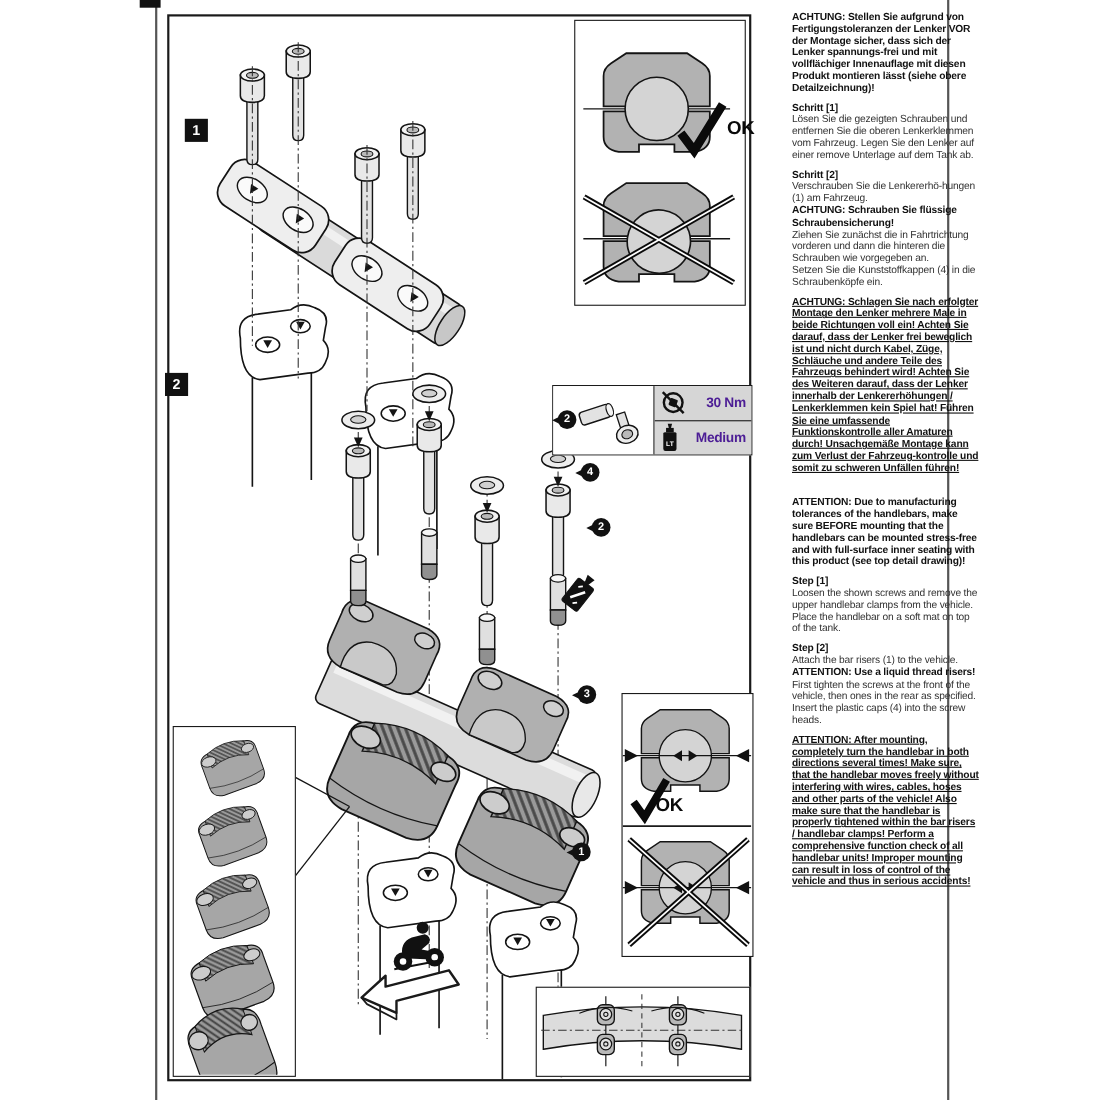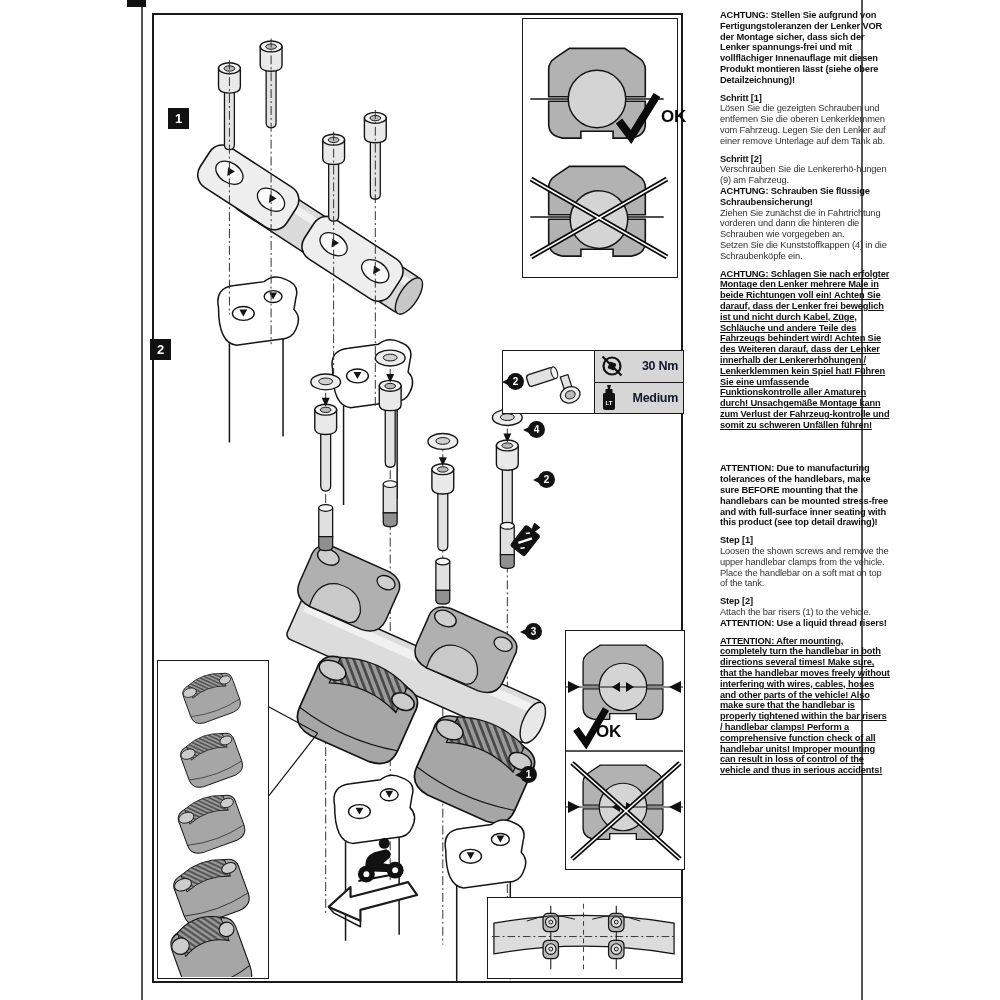--- a/index.html
+++ b/index.html
@@ -17,28 +17,28 @@
   .cbadge:before{content:"";position:absolute;left:-5px;top:5.5px;border-top:3px solid transparent;
           border-bottom:3px solid transparent;border-right:6px solid #111;}
   .dbox{position:absolute;background:#fff;border:1.6px solid #1a1a1a;box-sizing:border-box;z-index:4;}
   .oklabel{position:absolute;font-weight:bold;font-size:17px;color:#0a0a0a;z-index:6;letter-spacing:-0.3px;}
   
   #parts-box{display:flex;}
   .parts-left{position:relative;width:92px;border-right:1.6px solid #1a1a1a;box-sizing:border-box;background:#fff;}
   .parts-right{flex:1;display:flex;flex-direction:column;}
   .spec-row{flex:1;display:flex;align-items:center;background:#d6d6d6;padding:0 5px;box-sizing:border-box;}
   .spec-row + .spec-row{border-top:1.6px solid #1a1a1a;}
-  .spec-row span{flex:1;text-align:right;font-weight:bold;font-size:12.5px;color:#0f172a;letter-spacing:-0.3px;}
+  .spec-row span{flex:1;text-align:right;font-weight:bold;font-size:12.5px;color:#4c1d95;letter-spacing:-0.3px;}
   
   #text-col{position:absolute;left:720px;top:10px;width:171px;}
   #text-col p{margin:0;font-size:9.3px;line-height:10.8px;letter-spacing:-0.15px;color:#333;}
   #text-col p.bold{font-weight:bold;color:#111;}
   #text-col p.head{font-weight:bold;color:#111;margin-top:7px;}
   #text-col p.gap{margin-top:7px;text-decoration:underline;}
-  #text-col p.biggap{margin-top:33px;}
+  #text-col p.biggap{margin-top:21px;}
 </style>
 </head>
 <body>
 
 <div id="page">
   <div class="vrule" style="left:141px"></div>
   <div class="vrule" style="left:861px"></div>
   <div class="corner-tick"></div>
 
   <div id="diagram-box">
@@ -341,26 +341,27 @@
         <path d="M38,24 Q63,14 88,22 M106,22 Q131,14 156,24" fill="none" stroke="#141414" stroke-width="1"></path>
       </svg>
     </div>
   </div>
 
   <div id="text-col">
     <p class="bold">ACHTUNG: Stellen Sie aufgrund von Fertigungstoleranzen der Lenker VOR der Montage sicher, dass sich der Lenker spannungs-frei und mit vollflächiger Innenauflage mit diesen Produkt montieren lässt (siehe obere Detailzeichnung)!</p>
     <p class="head">Schritt [1]</p>
     <p>Lösen Sie die gezeigten Schrauben und entfernen Sie die oberen Lenkerklemmen vom Fahrzeug. Legen Sie den Lenker auf einer remove Unterlage auf dem Tank ab.</p>
     <p class="head">Schritt [2]</p>
-    <p>Verschrauben Sie die Lenkererhö-hungen (9) am Fahrzeug.</p>
+    <p>Verschrauben Sie die Lenkererhö-hungen (1) am Fahrzeug.</p>
     <p class="bold">ACHTUNG: Schrauben Sie flüssige Schraubensicherung!</p>
     <p>Ziehen Sie zunächst die in Fahrtrichtung vorderen und dann die hinteren die Schrauben wie vorgegeben an.</p>
     <p>Setzen Sie die Kunststoffkappen (4) in die Schraubenköpfe ein.</p>
     <p class="bold gap">ACHTUNG: Schlagen Sie nach erfolgter Montage den Lenker mehrere Male in beide Richtungen voll ein! Achten Sie darauf, dass der Lenker frei beweglich ist und nicht durch Kabel, Züge, Schläuche und andere Teile des Fahrzeugs behindert wird! Achten Sie des Weiteren darauf, dass der Lenker innerhalb der Lenkererhöhungen / Lenkerklemmen kein Spiel hat! Führen Sie eine umfassende Funktionskontrolle aller Amaturen durch! Unsachgemäße Montage kann zum Verlust der Fahrzeug-kontrolle und somit zu schweren Unfällen führen!</p>
     <p class="bold biggap">ATTENTION: Due to manufacturing tolerances of the handlebars, make sure BEFORE mounting that the handlebars can be mounted stress-free and with full-surface inner seating with this product (see top detail drawing)!</p>
     <p class="head">Step [1]</p>
     <p>Loosen the shown screws and remove the upper handlebar clamps from the vehicle. Place the handlebar on a soft mat on top of the tank.</p>
     <p class="head">Step [2]</p>
     <p>Attach the bar risers (1) to the vehicle.</p>
     <p class="bold">ATTENTION: Use a liquid thread risers!</p>
+    <p>First tighten the screws at the front of the vehicle, then ones in the rear as specified. Insert the plastic caps (4) into the screw heads.</p>
     <p class="bold gap">ATTENTION: After mounting, completely turn the handlebar in both directions several times! Make sure, that the handlebar moves freely without interfering with wires, cables, hoses and other parts of the vehicle! Also make sure that the handlebar is properly tightened within the bar risers / handlebar clamps! Perform a comprehensive function check of all handlebar units! Improper mounting can result in loss of control of the vehicle and thus in serious accidents!</p>
   </div>
 </div>
 
 </body></html>

